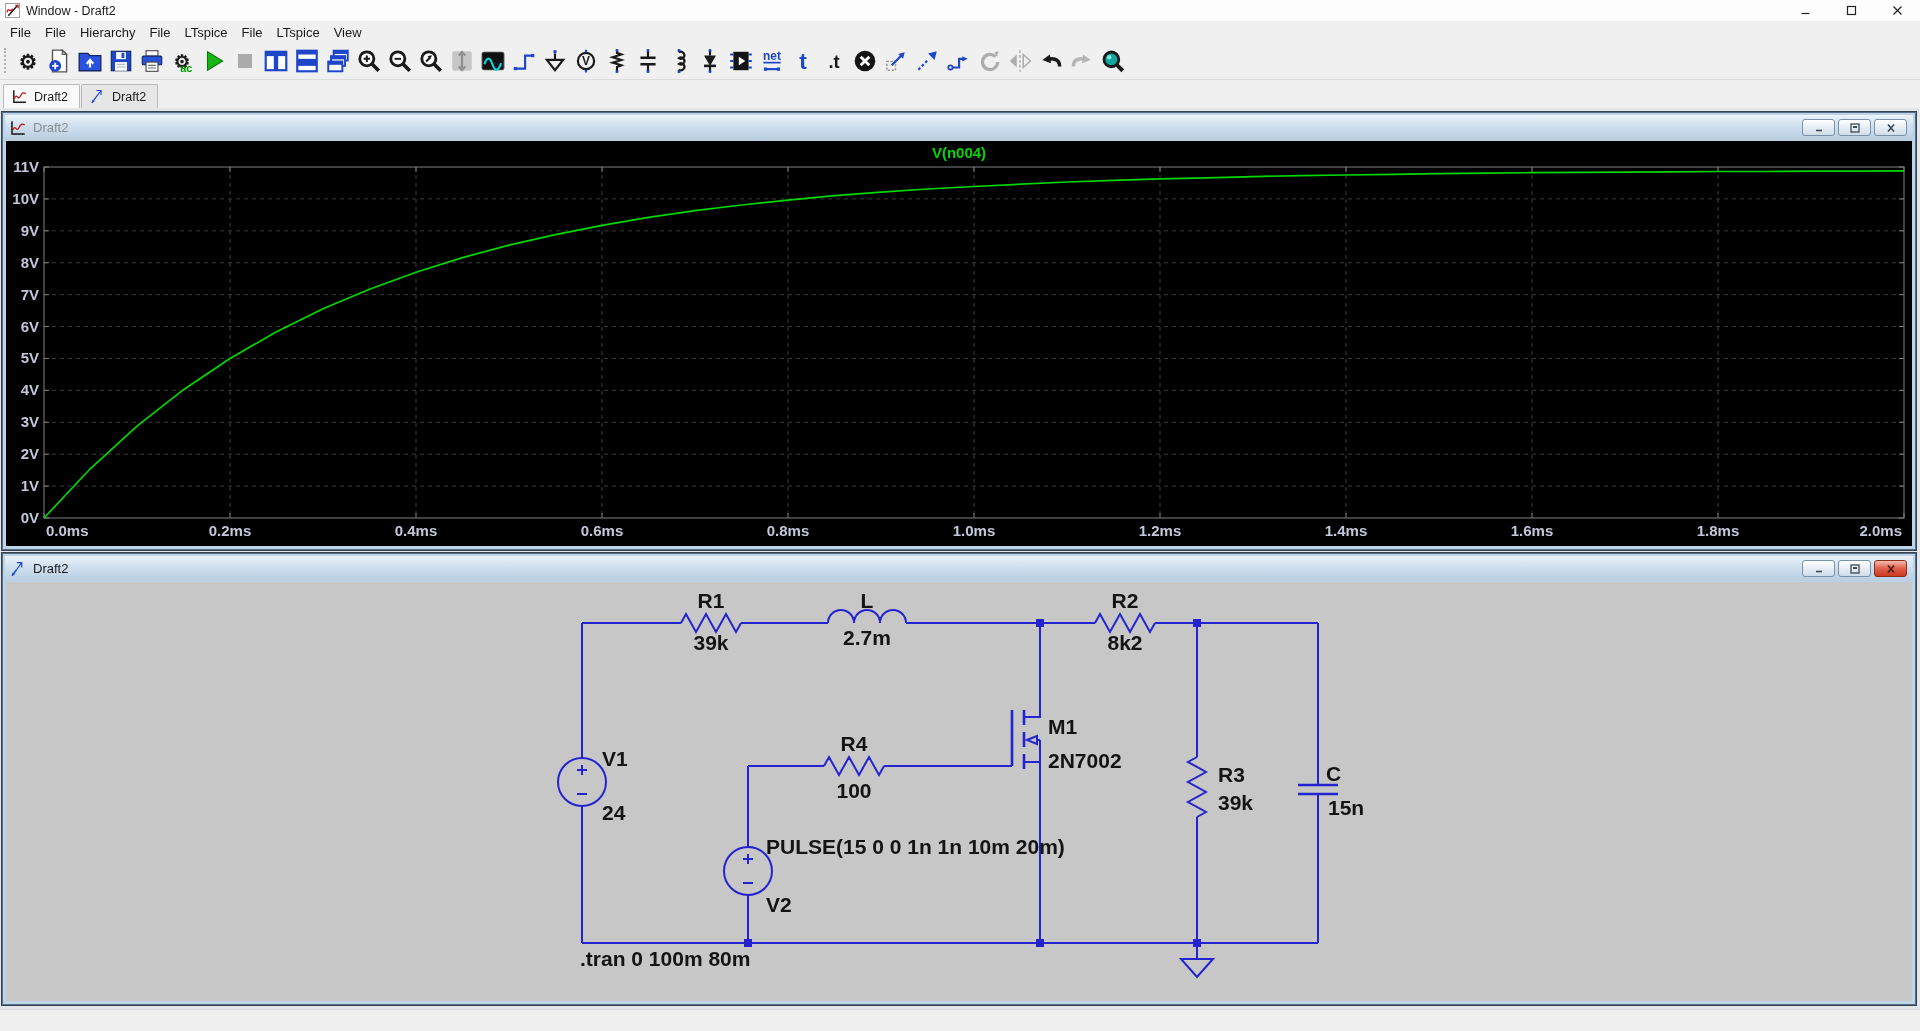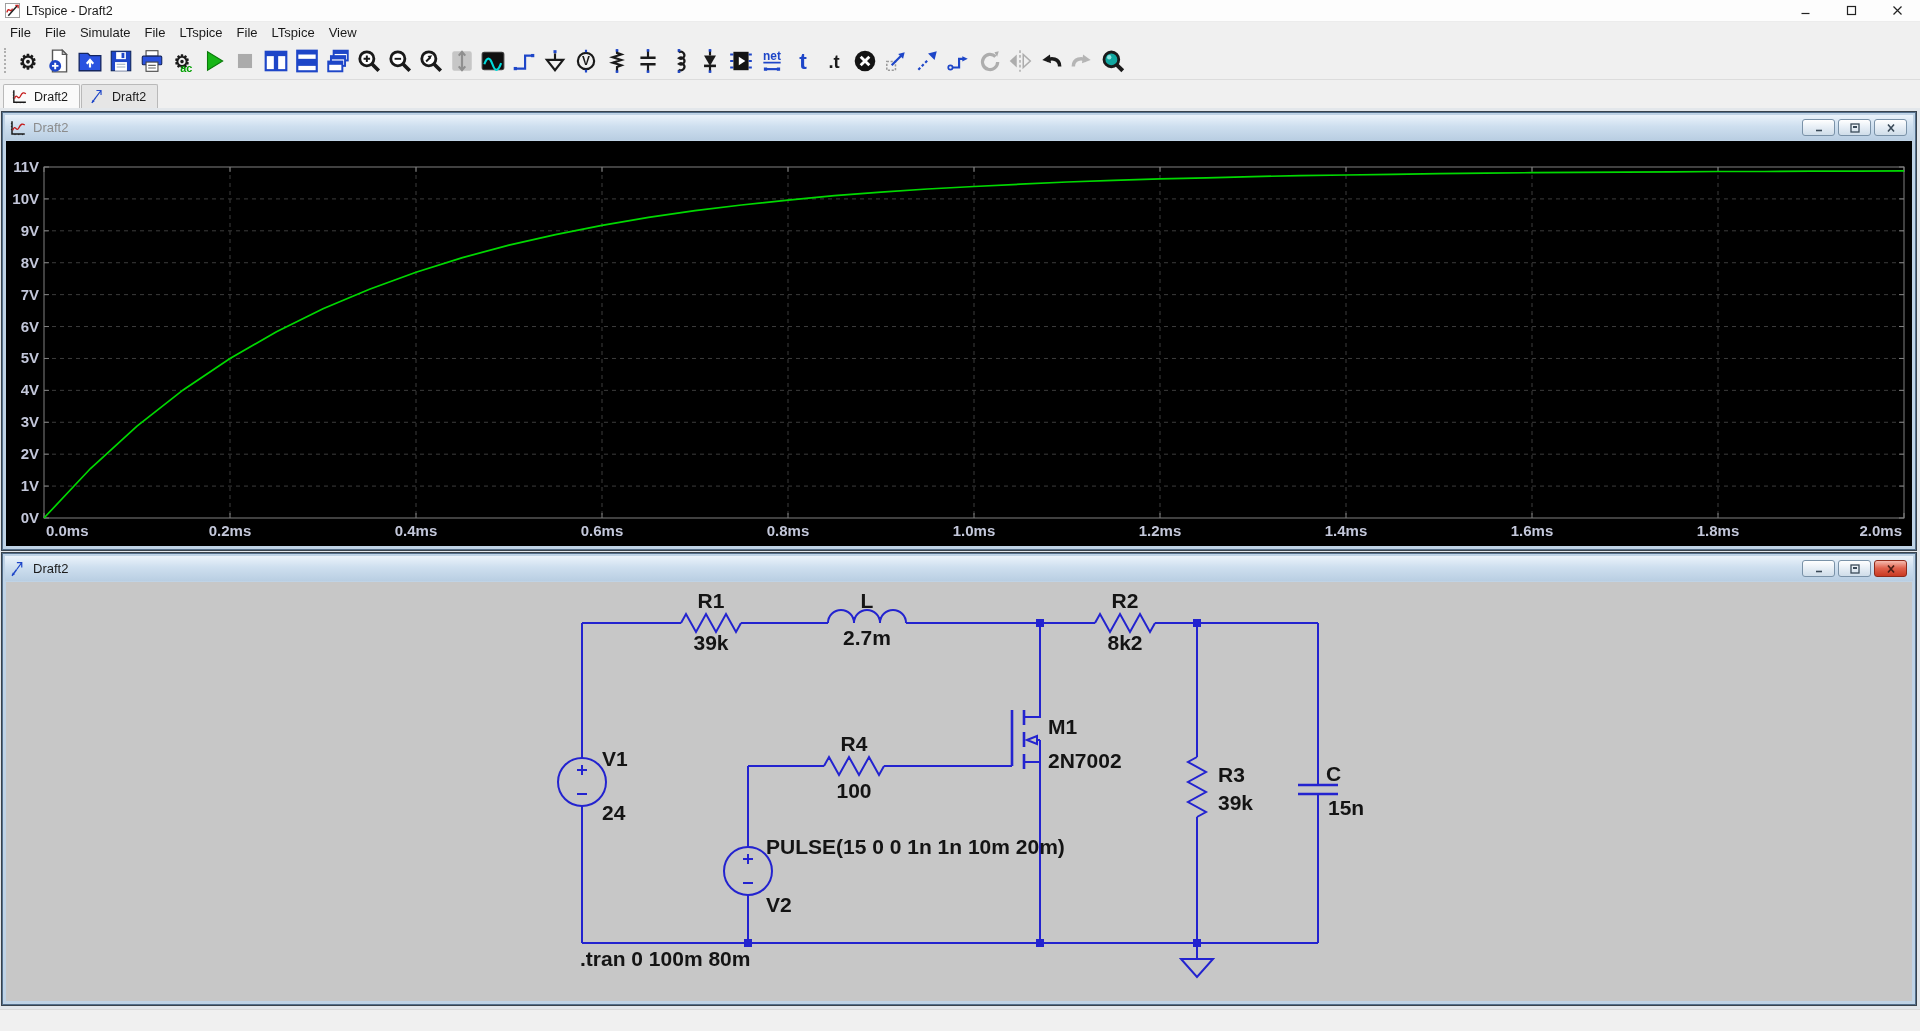--- a/index.html
+++ b/index.html
@@ -243,21 +243,21 @@
   </defs>
 </svg>
 
 <div class="titlebar">
   <svg width="15" height="15" viewBox="0 0 16 16">
       <rect x="0.5" y="0.5" width="15" height="15" fill="#fff" stroke="#999"></rect>
       <path d="M2 10C4 3 6 12 8 6" stroke="#CC2222" stroke-width="1.6" fill="none"></path>
       <path d="M3.5 13.5L13.5 2.5" stroke="#222" stroke-width="1.6"></path>
       <path d="M11 2.5h3v3" fill="none" stroke="#CC2222" stroke-width="1.4"></path>
     </svg>
-  <span class="title">LTspice - Draft2</span>
+  <span class="title">Window - Draft2</span>
   <div class="capbtns">
     <div class="cap">
         <svg viewBox="0 0 11 11">
           <path d="M1.5 8.5h8" stroke="#222" stroke-width="1.2"></path>
         </svg>
       </div>
     <div class="cap">
         <svg viewBox="0 0 11 11">
           <rect x="1.5" y="1.5" width="8" height="8" fill="none" stroke="#222" stroke-width="1.2"></rect>
         </svg>
@@ -266,21 +266,21 @@
         <svg viewBox="0 0 11 11">
           <path d="M1.5 1.5l8 8M9.5 1.5l-8 8" stroke="#222" stroke-width="1.2"></path>
         </svg>
       </div>
   </div>
 </div>
 
 <div class="menubar">
     <span class="menu-item">File</span>
     <span class="menu-item">File</span>
-    <span class="menu-item">Simulate</span>
+    <span class="menu-item">Hierarchy</span>
     <span class="menu-item">File</span>
     <span class="menu-item">LTspice</span>
     <span class="menu-item">File</span>
     <span class="menu-item">LTspice</span>
     <span class="menu-item">View</span>
   </div>
 
 <div class="toolbar">
     <div class="tbtn">
       <svg viewBox="0 0 24 24">
@@ -500,20 +500,21 @@
             </svg>
           </div>
         <div class="wbtn">
             <svg viewBox="0 0 12 10">
               <path d="M3 1.5l6 7M9 1.5l-6 7" stroke="#3a4a58" stroke-width="1.6"></path>
             </svg>
           </div>
       </div>
     </div>
     <div class="plot-client">
+      <div class="plot-legend" style="color: rgb(0, 216, 0);">V(n004)</div>
       <svg id="plot-svg" width="1908" height="407" style="position:absolute;left:0;top:0">
           <line x1="38" y1="372" x2="38" y2="377" stroke="#808080"></line>
           <line x1="38" y1="26" x2="38" y2="31" stroke="#808080"></line>
           <text x="40" y="395" text-anchor="start" fill="#C3C7DA" font-size="15" font-weight="bold">0.0ms</text>
           <line x1="224" y1="26" x2="224" y2="377" stroke="#3C3C3C" stroke-dasharray="4 4"></line>
           <line x1="224" y1="372" x2="224" y2="377" stroke="#808080"></line>
           <line x1="224" y1="26" x2="224" y2="31" stroke="#808080"></line>
           <text x="224" y="395" text-anchor="middle" fill="#C3C7DA" font-size="15" font-weight="bold">0.2ms</text>
           <line x1="410" y1="26" x2="410" y2="377" stroke="#3C3C3C" stroke-dasharray="4 4"></line>
           <line x1="410" y1="372" x2="410" y2="377" stroke="#808080"></line>

